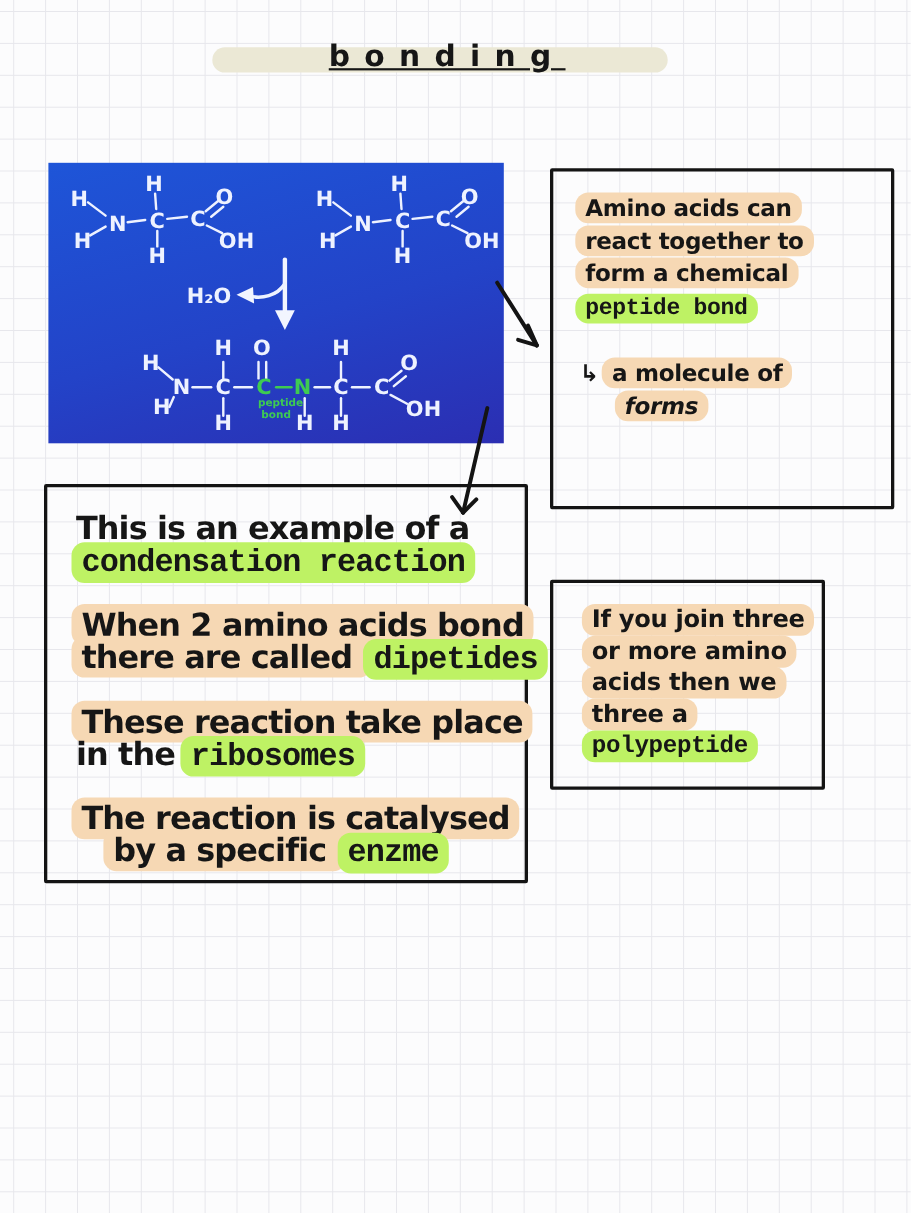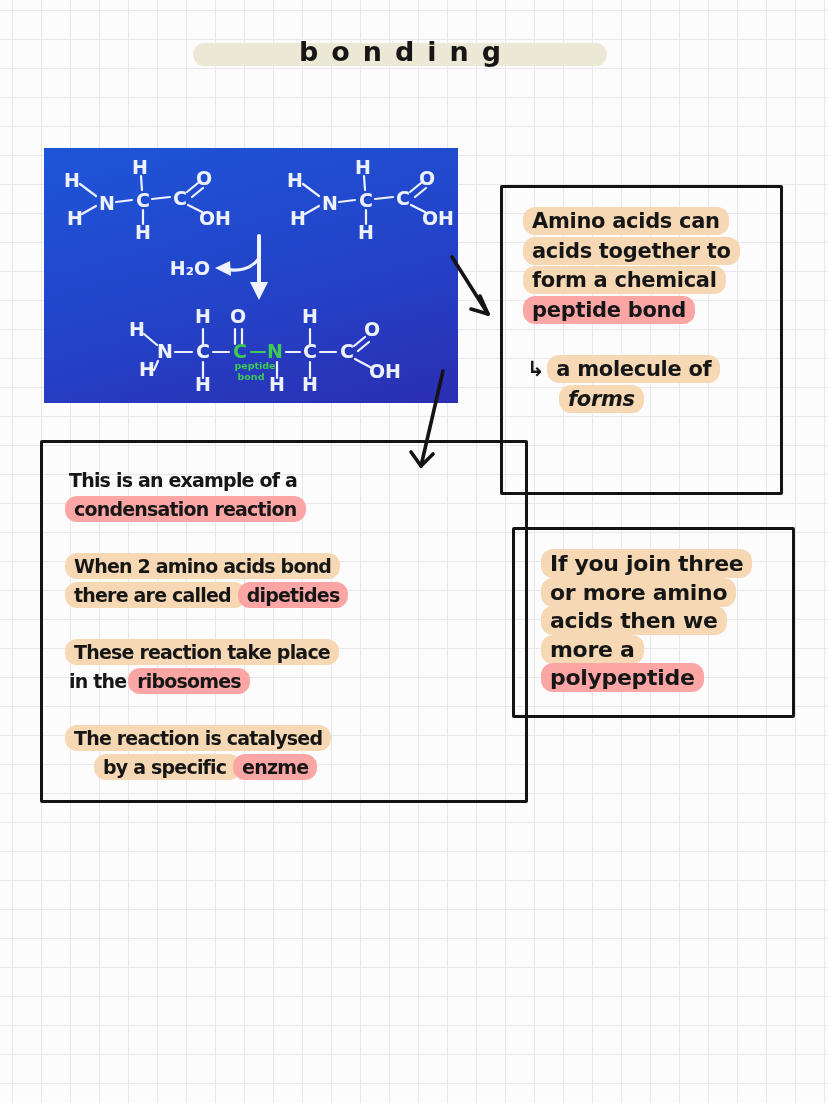--- a/index.html
+++ b/index.html
@@ -18,21 +18,21 @@
     background-position:12px 10px;
   }
   
   .title-hl{
     position:absolute;left:193px;top:43px;width:414px;height:23px;
     background:#ebe8d5;border-radius:12px;
   }
   .page-title{
     position:absolute;left:193px;top:36px;width:414px;
     text-align:center;font-size:27px;font-weight:bold;color:#161616;
-    letter-spacing:13px;text-indent:13px;
+    letter-spacing:13px;text-indent:13px;text-decoration:underline;
   }
   
   .chem-img{
     position:absolute;left:44px;top:148px;width:414px;height:255px;
     background:linear-gradient(165deg,#1e55d8 0%,#2343c8 55%,#2b2eb2 100%);
   }
   .chem-img svg{display:block;}
   .chem-img text{
     font-family:"DejaVu Sans",sans-serif;font-weight:bold;font-size:19px;
     fill:#eef2ff;text-anchor:middle;
@@ -42,29 +42,29 @@
   .chem-img line, .chem-img path.bond{stroke:#eef2ff;stroke-width:2.2;stroke-linecap:round;fill:none;}
   .chem-img line.green{stroke:#3ecb52;}
   .chem-img .warrow{stroke:#f2f5ff;stroke-width:3.2;stroke-linecap:round;fill:none;}
   .chem-img .whead{fill:#f2f5ff;stroke:none;}
   
   .note-box{
     position:absolute;border:3.5px solid #141414;border-radius:2px;
     color:#161616;font-weight:bold;box-sizing:border-box;
   }
   .note-box .note-line{white-space:nowrap;}
-  #box-peptide{left:500px;top:153px;width:283px;height:310px;padding:19px 0 0 24px;
-    font-size:21px;line-height:29.5px;letter-spacing:-0.3px;margin-top:32px;}
-  #box-condensation{left:40px;top:440px;width:488px;height:363px;padding:23px 0 0 26px;
-    font-size:19px;line-height:29px;letter-spacing:-0.8px;}
-  #box-polypeptide{left:512px;top:527px;width:283px;height:191px;padding:20px 0 0 30px;
+  #box-peptide{left:500px;top:153px;width:313px;height:310px;padding:19px 0 0 24px;
+    font-size:21px;line-height:29.5px;letter-spacing:-0.3px;}
+  #box-condensation{left:40px;top:440px;width:440px;height:363px;padding:23px 0 0 26px;
+    font-size:29px;line-height:29px;letter-spacing:-0.8px;}
+  #box-polypeptide{left:500px;top:527px;width:250px;height:191px;padding:20px 0 0 30px;
     font-size:22px;line-height:28.5px;letter-spacing:-0.3px;}
   .hl{padding:2px 9px;margin:0 -4px;border-radius:12px;}
   .hl-peach{background:#f6d8b4;}
-  .hl-green{background:#fca5a5;}
+  .hl-green{background:#bef264;font-family:Liberation Mono, monospace;}
   
   .arrows{position:absolute;inset:0;pointer-events:none;}
   .arrows path{stroke:#141414;stroke-width:3.6;stroke-linecap:round;fill:none;}
 </style>
 </head>
 <body>
 
 <div class="paper"></div>
 
 <div class="title-hl"></div>
@@ -171,21 +171,21 @@
   </g>
   <g>
     <path d="M443,371 L421,466"></path>
     <path d="M421,466 L411,452"></path>
     <path d="M421,466 L433,454"></path>
   </g>
 </svg>
 
 <div id="box-peptide" class="note-box">
     <div class="note-line"><span class="hl hl-peach">Amino acids can</span></div>
-    <div class="note-line"><span class="hl hl-peach">acids together to</span></div>
+    <div class="note-line"><span class="hl hl-peach">react together to</span></div>
     <div class="note-line"><span class="hl hl-peach">form a chemical</span></div>
     <div class="note-line"><span class="hl hl-green">peptide bond</span></div>
     <div style="height: 30px;"></div>
     <div class="note-line"><span>↳ </span><span class="hl hl-peach">a molecule of</span></div>
     <div class="note-line" style="margin-left: 36px; font-style: italic;"><span class="hl hl-peach">forms</span></div>
   </div>
 
 <div id="box-condensation" class="note-box">
     <div class="note-line"><span>This is an example of a</span></div>
     <div class="note-line"><span class="hl hl-green">condensation reaction</span></div>
@@ -197,15 +197,15 @@
     <div class="note-line"><span>in the </span><span class="hl hl-green">ribosomes</span></div>
     <div style="height: 28px;"></div>
     <div class="note-line"><span class="hl hl-peach">The reaction is catalysed</span></div>
     <div class="note-line" style="margin-left: 29px;"><span class="hl hl-peach">by a specific </span><span class="hl hl-green">enzme</span></div>
   </div>
 
 <div id="box-polypeptide" class="note-box">
     <div class="note-line"><span class="hl hl-peach">If you join three</span></div>
     <div class="note-line"><span class="hl hl-peach">or more amino</span></div>
     <div class="note-line"><span class="hl hl-peach">acids then we</span></div>
-    <div class="note-line"><span class="hl hl-peach">more a</span></div>
+    <div class="note-line"><span class="hl hl-peach">three a</span></div>
     <div class="note-line"><span class="hl hl-green">polypeptide</span></div>
   </div>
 
 </body></html>

